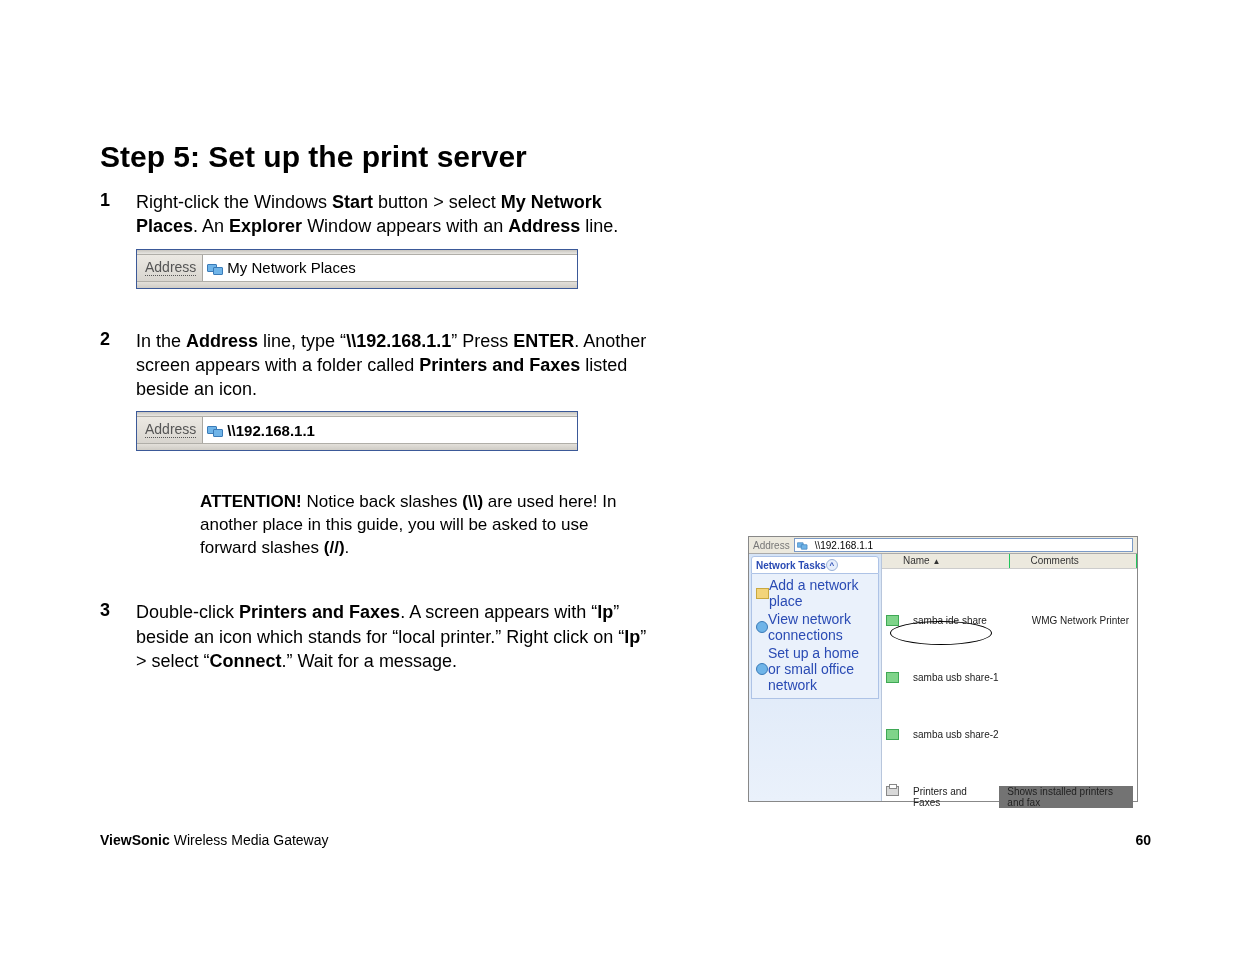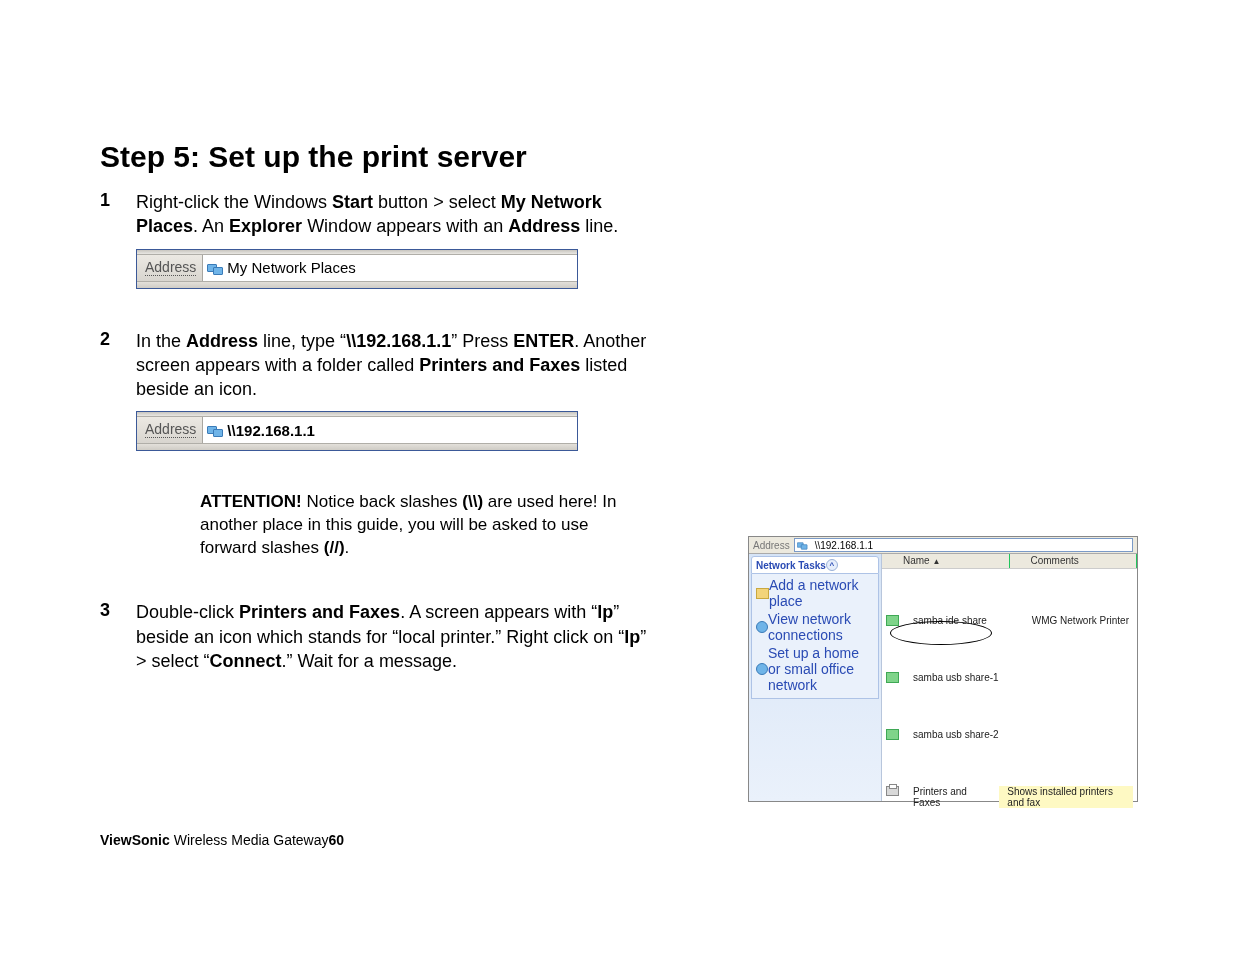--- a/index.html
+++ b/index.html
@@ -155,36 +155,37 @@
   }
   .explorer .ex-rows { padding:2px 0; position:relative; }
   .explorer .ex-rows .r {
     display:flex; align-items:flex-start; gap:14px; padding:0 4px;
     font-size:10px; color:#222; height:13px;margin-top:44px;
   }
   .explorer .ex-rows .r .cmt {
     margin-left:auto; font-size:10px; color:#222; padding-right:4px;
   }
   .explorer .hl {
-    background:#fef9c3; color:#fff; padding:0 8px;
+    background:#737373; color:#fff; padding:0 8px;
   }
   .explorer .oval {
     position:absolute;
     left: 8px; top: 52px;
     width: 100px; height: 22px;
     border:1px solid #000; border-radius:50%;
     pointer-events:none;
   }
 
   .footer {
     position: absolute;
     bottom: 106px;
     left: 100px;
-    right: 96px;
-    display: flex;
+    right: 84px;
+    display: flex;
+    justify-content: space-between;
     font-size: 14px;
   }
   .footer .left b { font-weight: bold; }
   .footer .right { font-weight: bold; }
 
   
   .ico-net {
     width:16px;height:14px;position:relative;display:inline-block;flex-shrink:0;
   }
   .ico-net::before{

